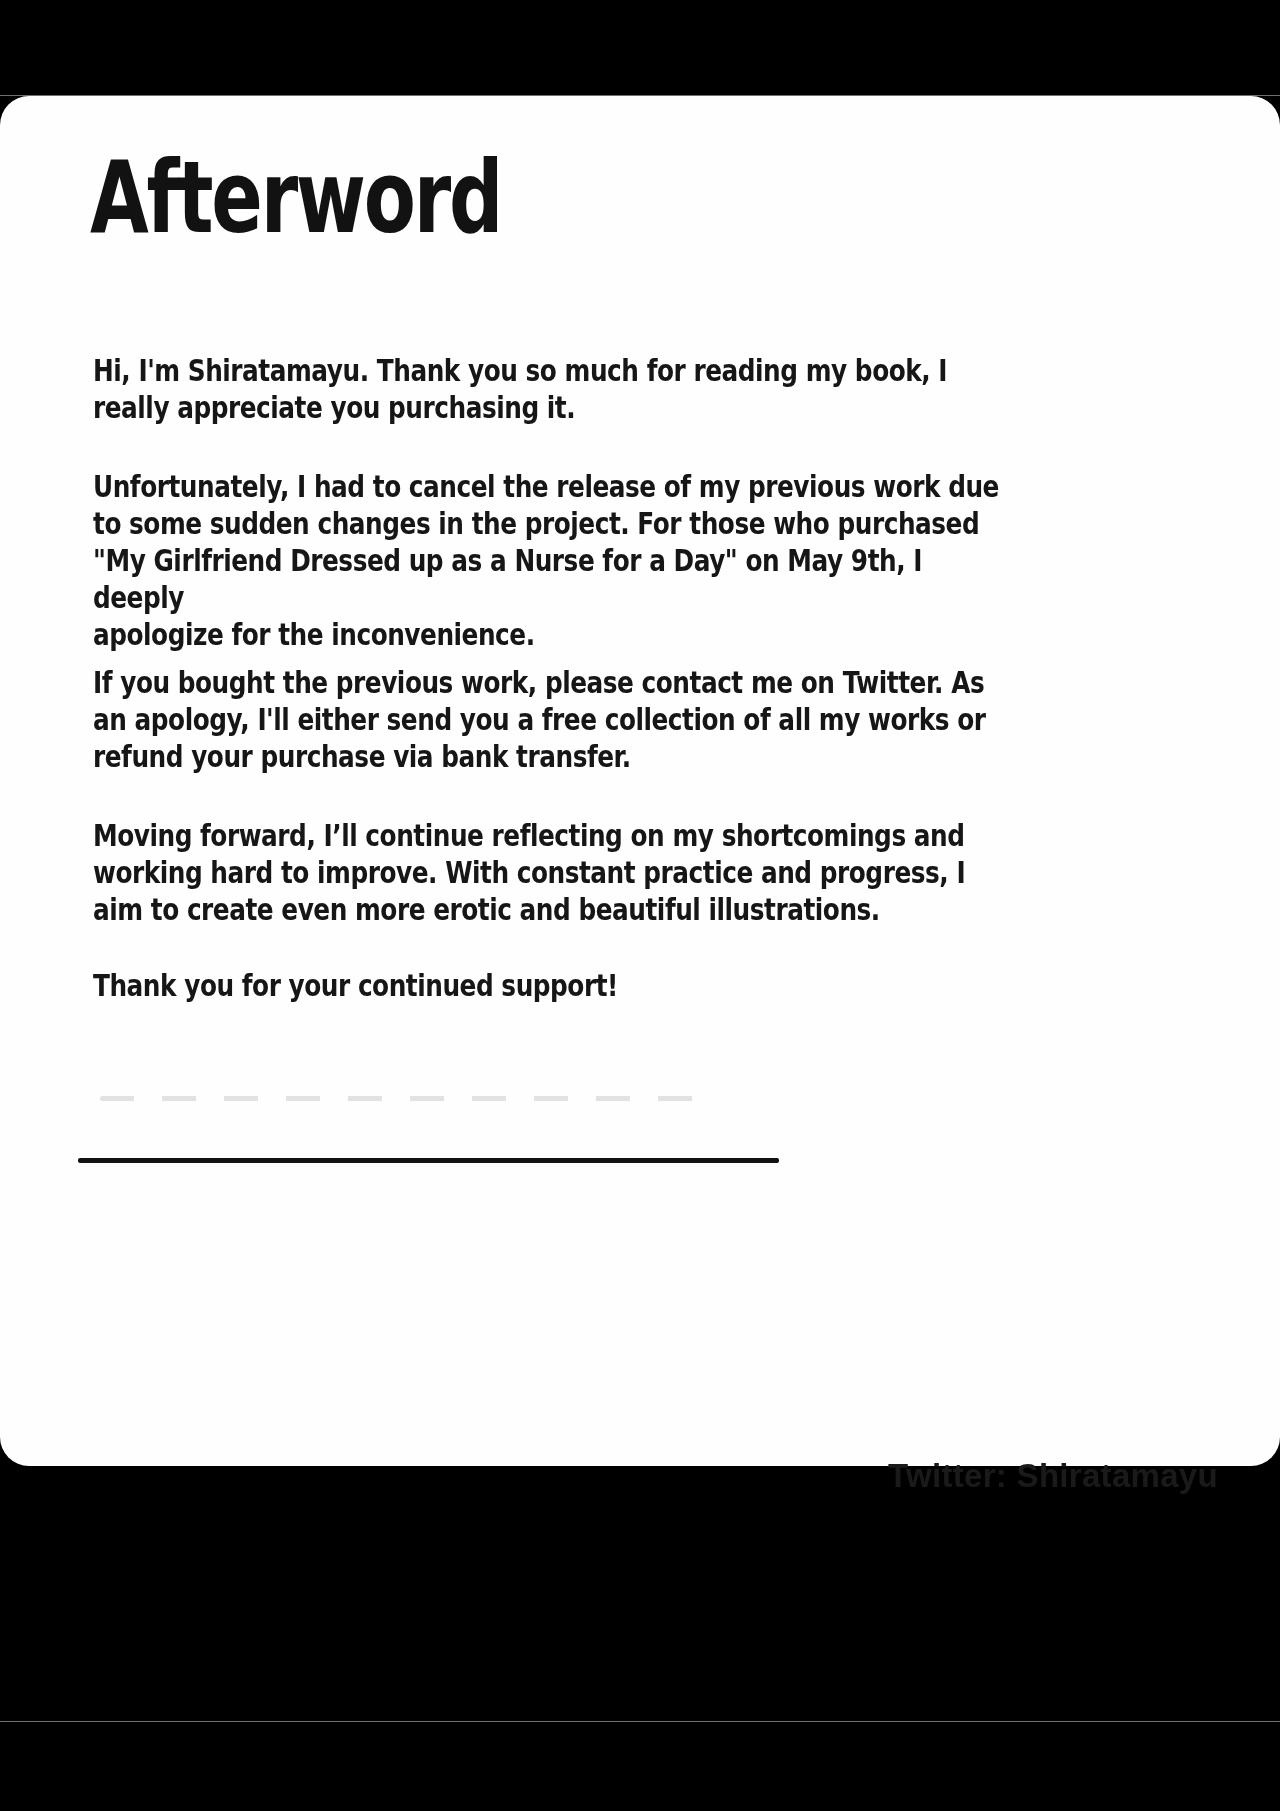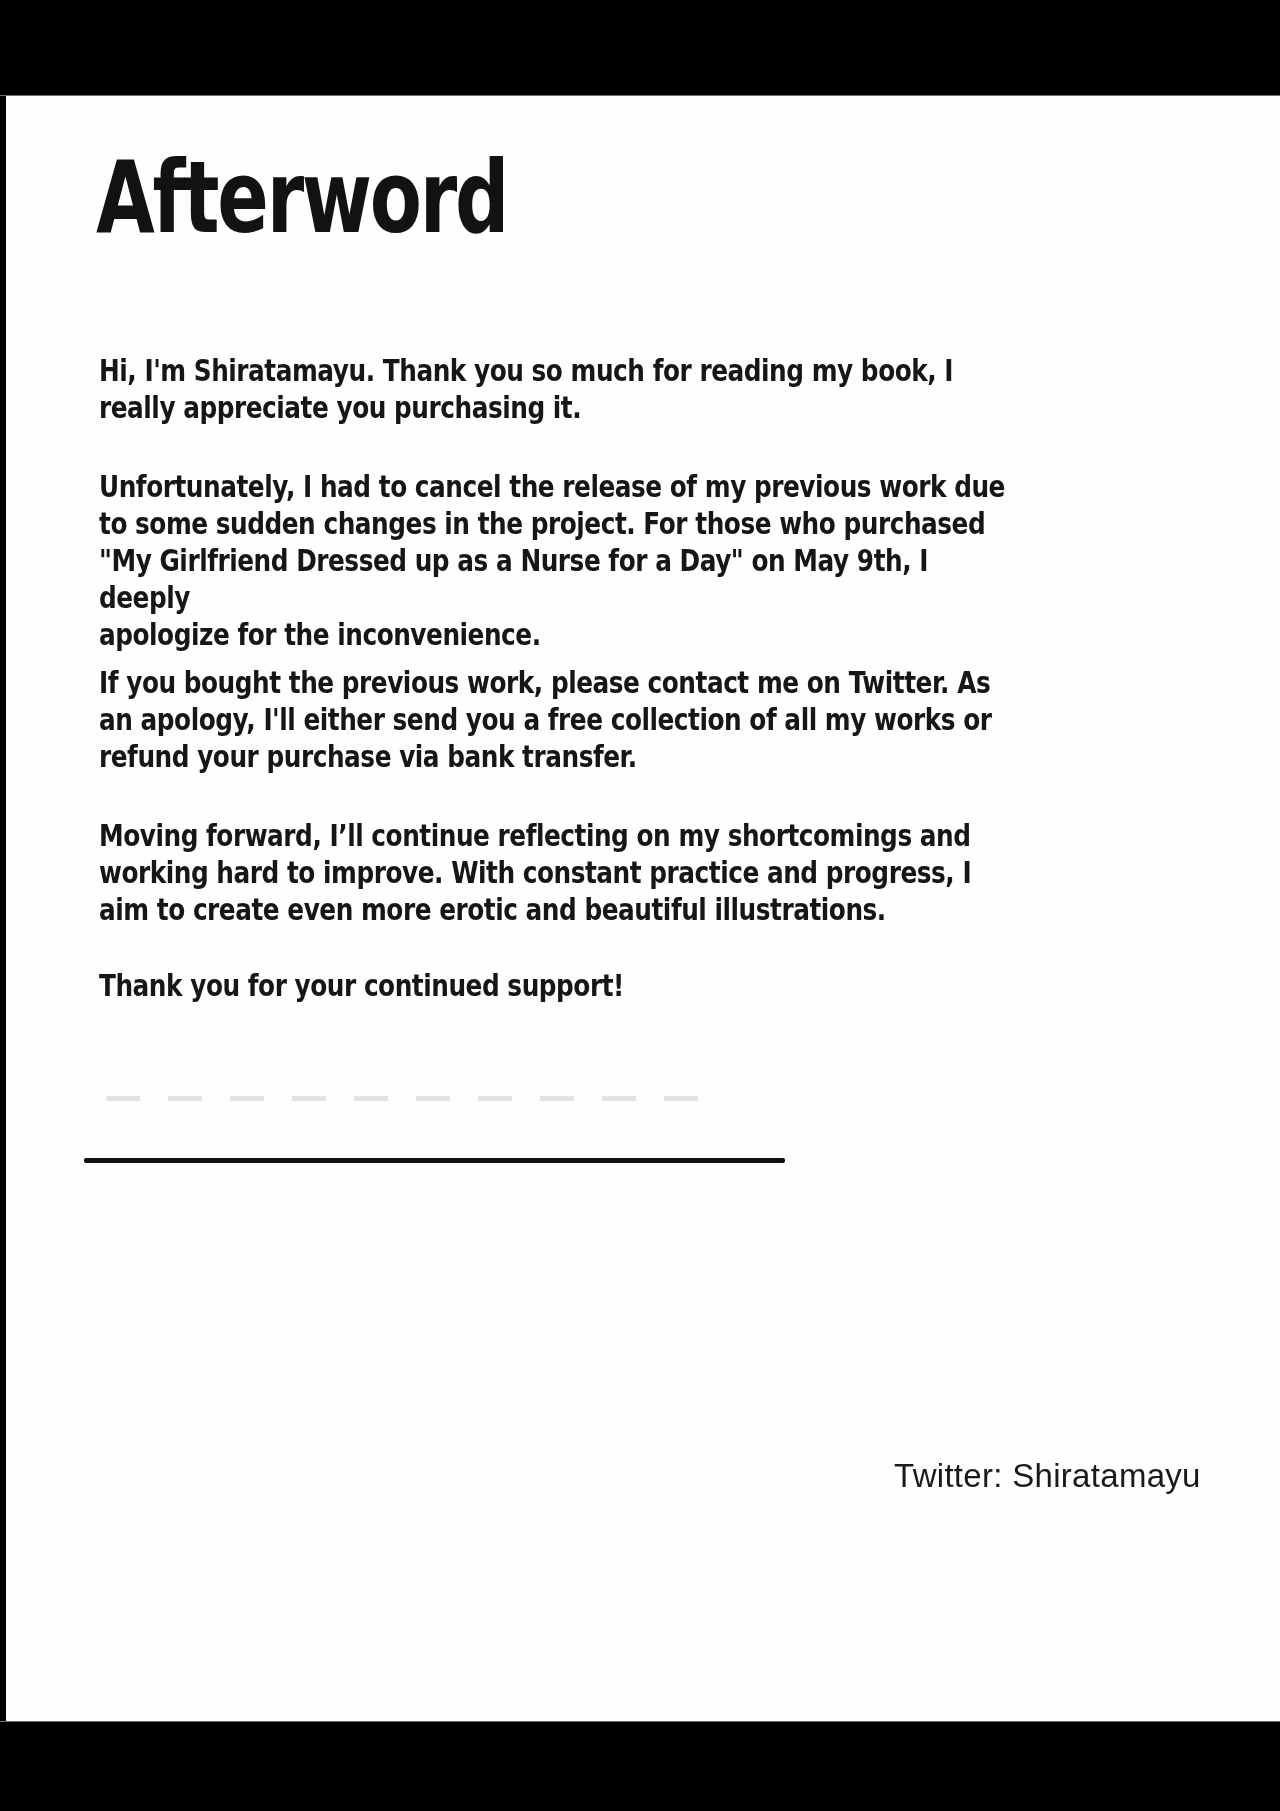--- a/index.html
+++ b/index.html
@@ -25,23 +25,24 @@
   .bottom-bar {
     position: absolute;
     bottom: 0; left: 0; right: 0;
     height: 89px;
     background: #000;
     border-top: 1px solid #6f6f6f;
   }
   .page {
     position: absolute;
     top: 96px;
-    left: 6px; right: 0;
-    height: 1626px;
+    left: 0; right: 0;
+    height: 1370px;
     background: #fefefe;
+    border-radius: 29px;
   }
   .title {
     position: absolute;
     left: 90px;
     top: 52px;
     margin: 0;
     color: #121212;
     font-family: "DejaVu Sans", sans-serif;
     font-weight: 700;
     font-size: 100px;
@@ -90,21 +91,21 @@
     height: 5px;
     background: #111;
     border-radius: 2px;
   }
   .contact {
     position: absolute;
     left: 888px;
     top: 1358px;
     color: #1a1a1a;
     font-family: "Liberation Sans", sans-serif;
-    font-weight: 400;
+    font-weight: 700;
     font-size: 33px;
     line-height: 44px;
     letter-spacing: 0.3px;
     white-space: nowrap;
   }
 </style>
 </head>
 <body>
 
 <div class="stage">

